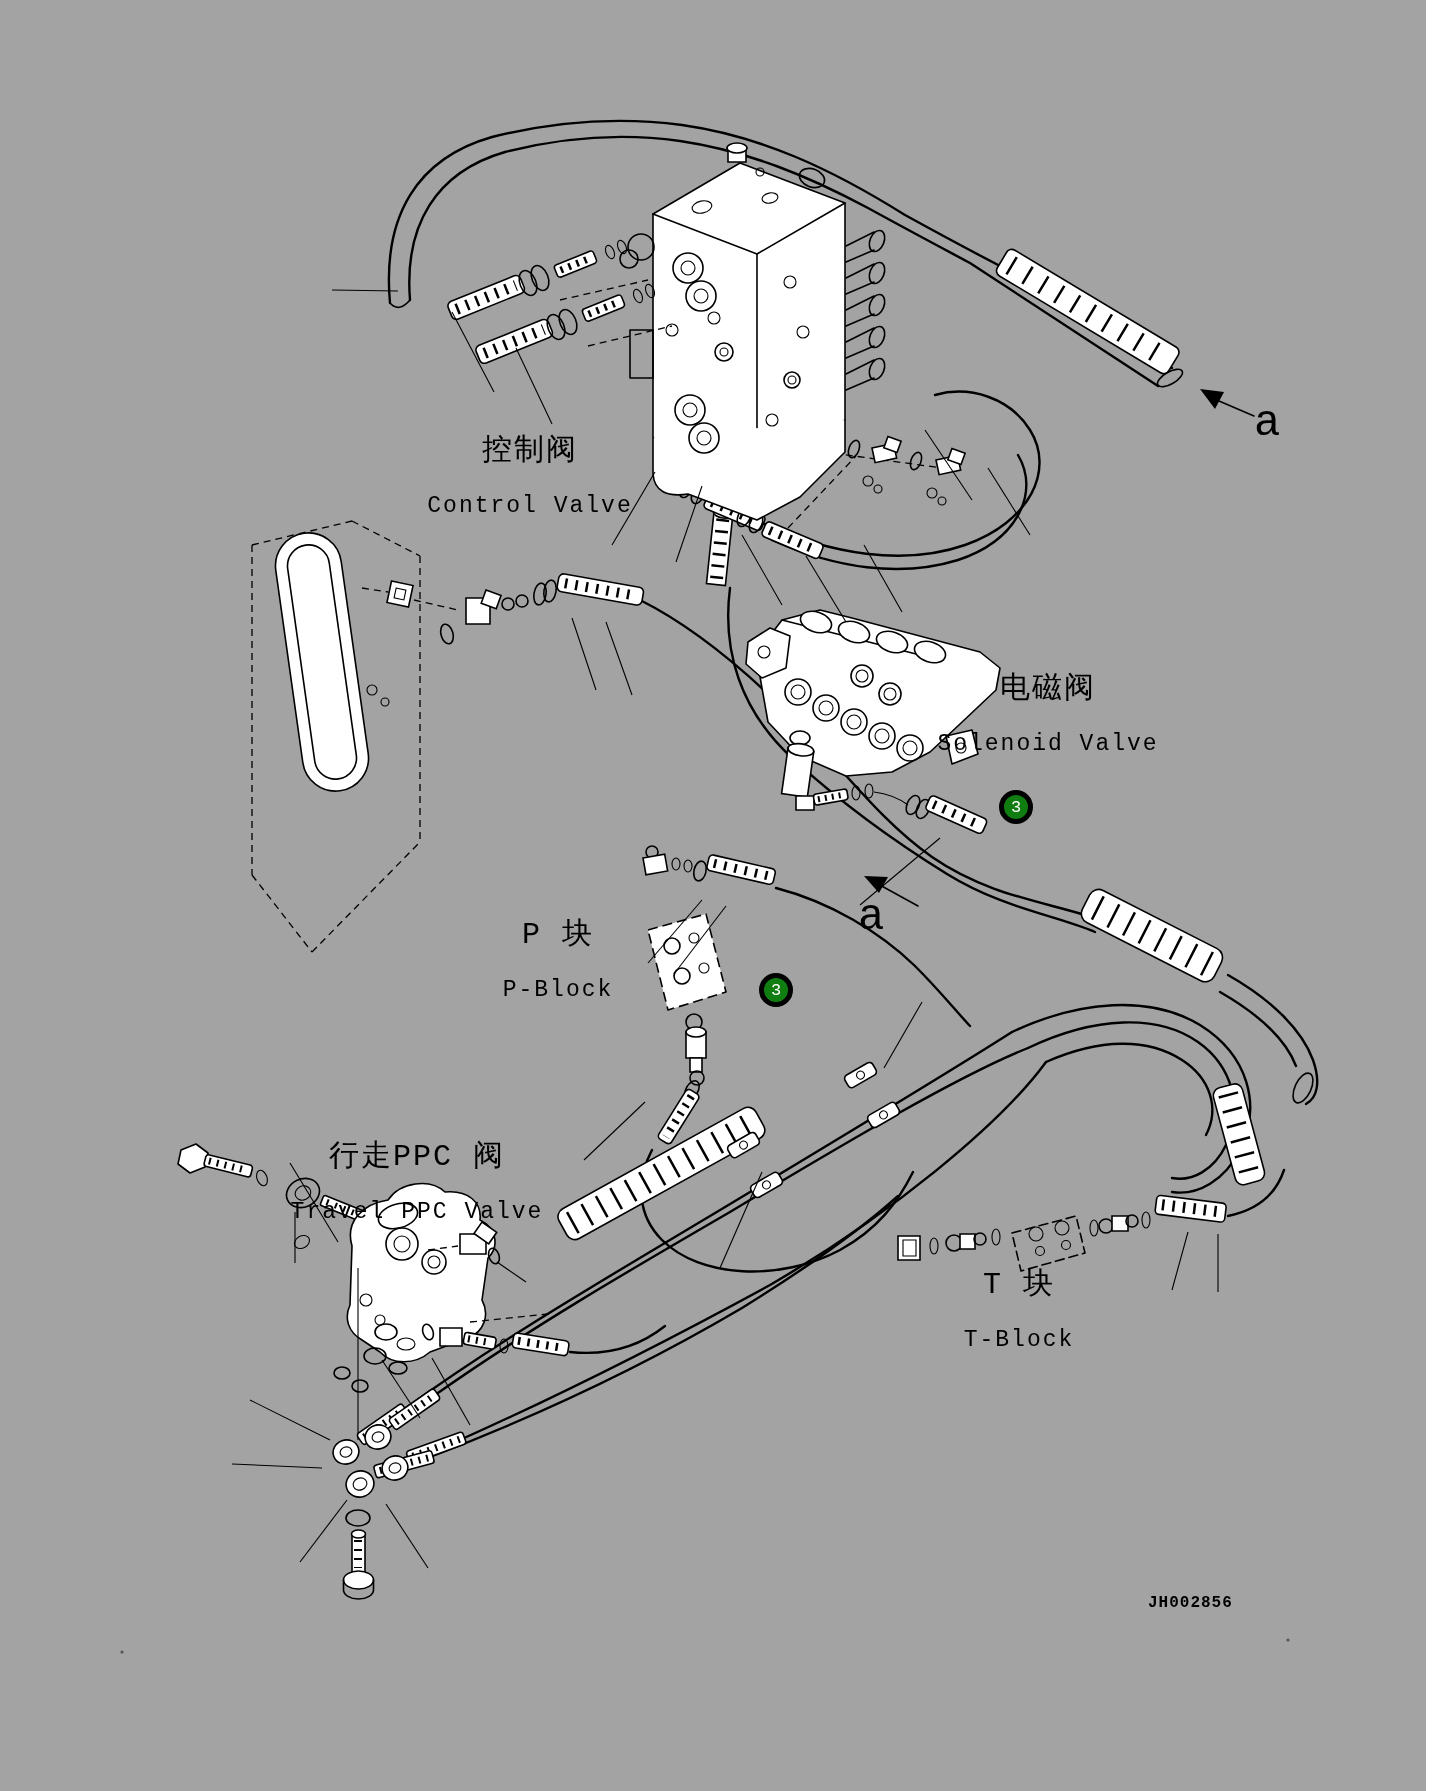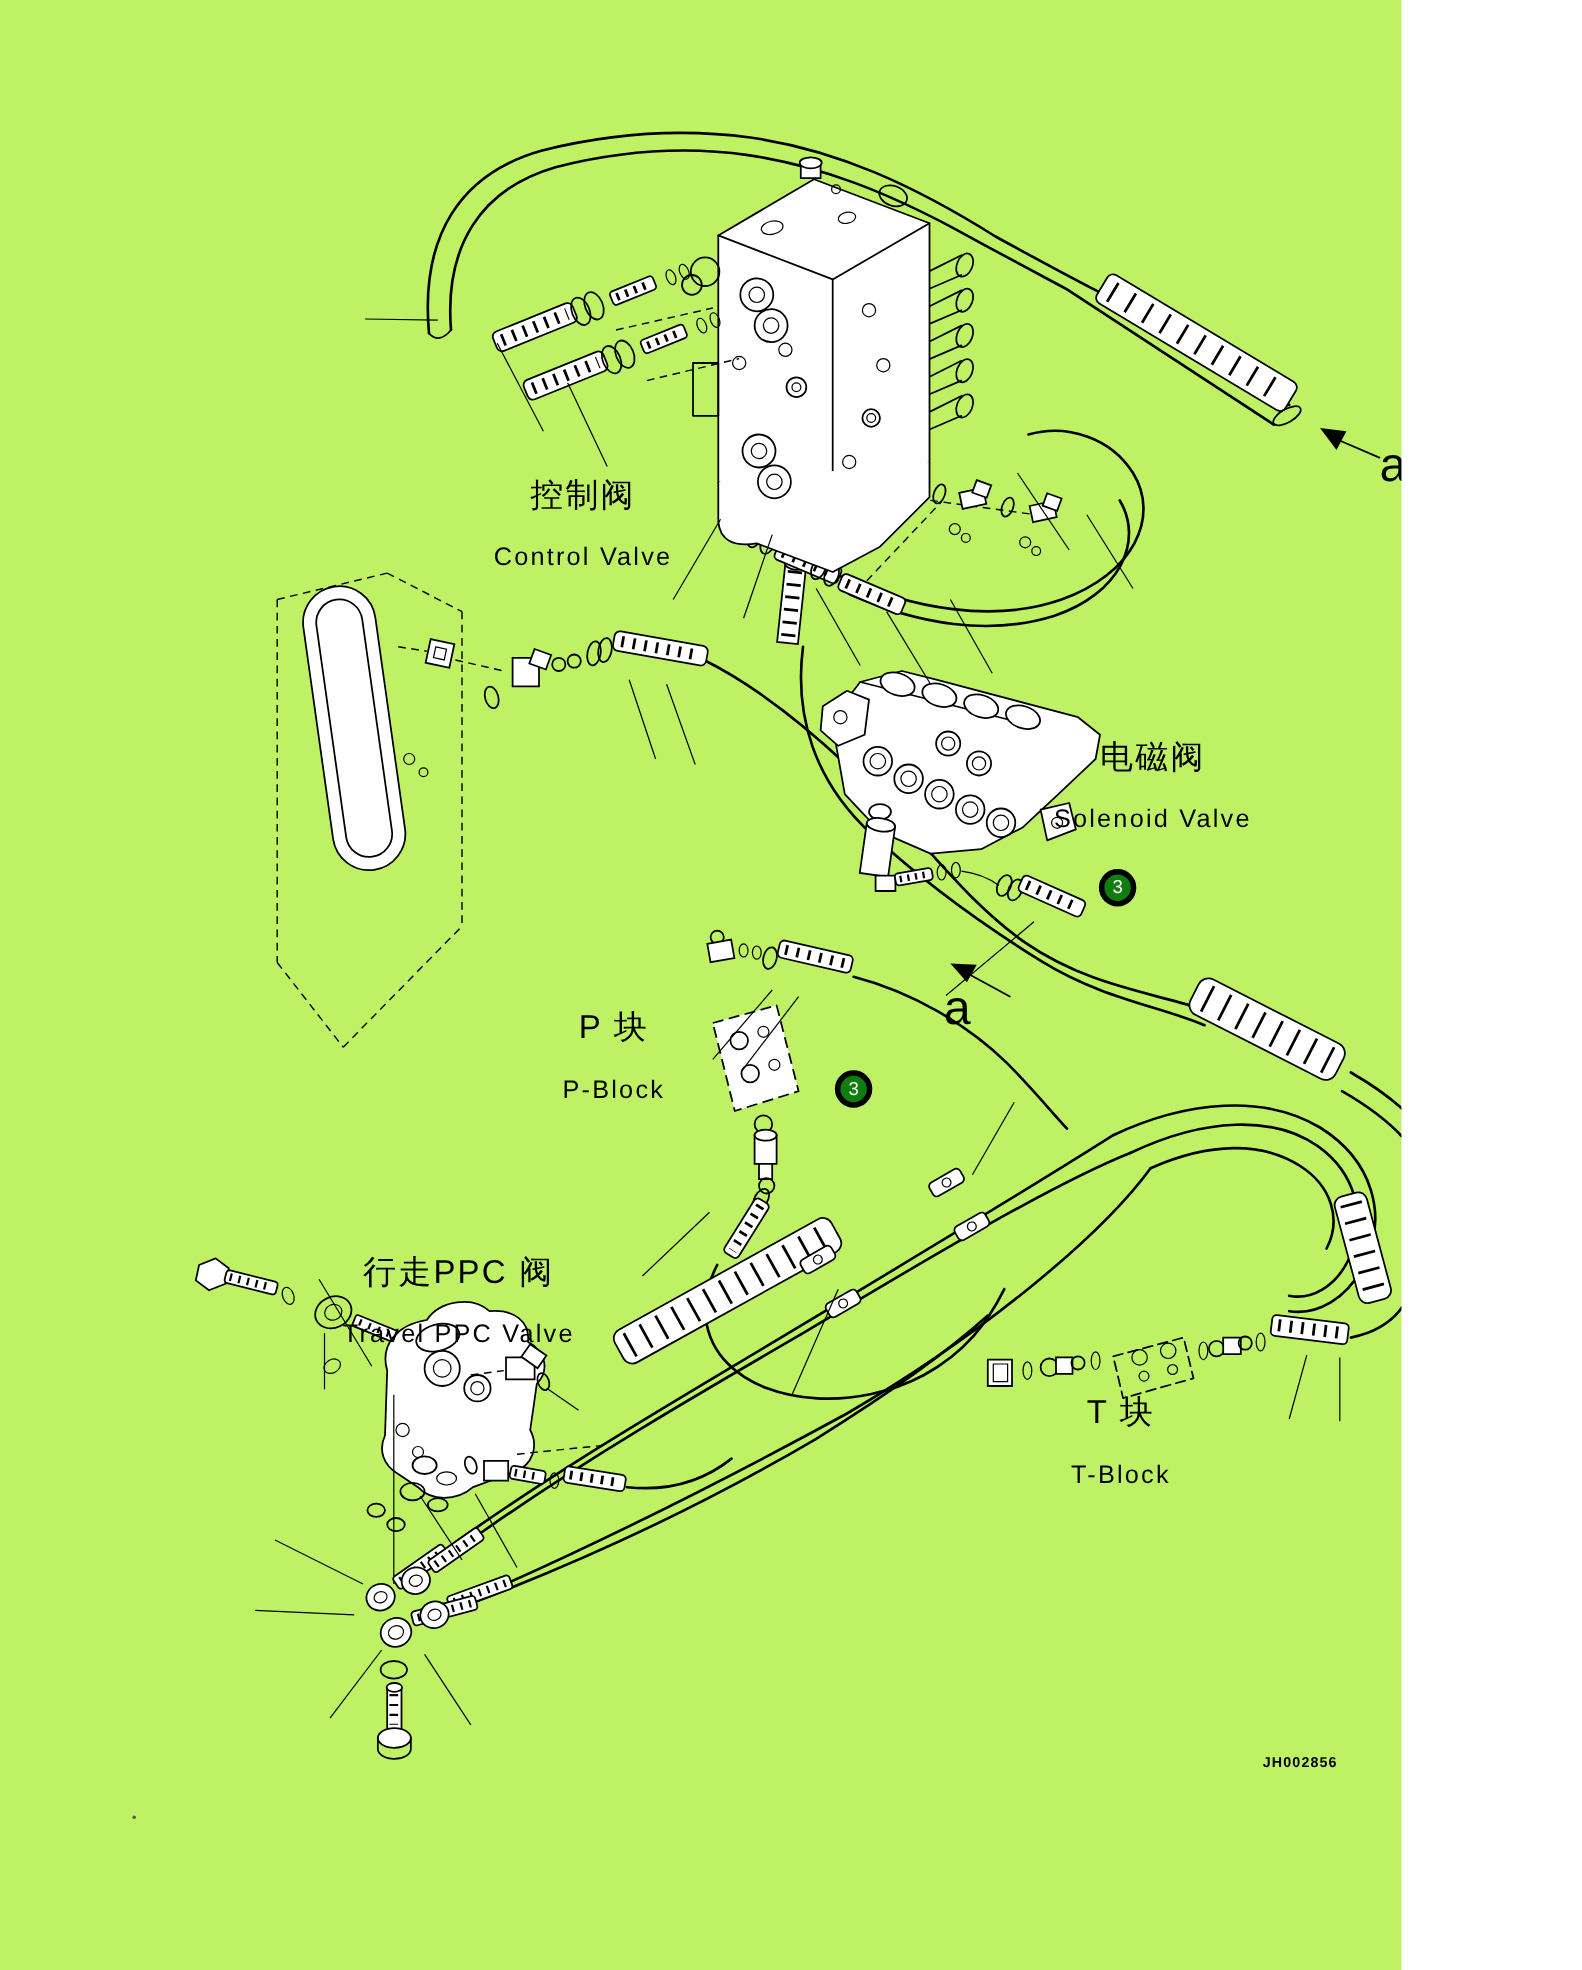--- a/index.html
+++ b/index.html
@@ -1,35 +1,35 @@
 <!DOCTYPE html>
 <html><head>
 <meta charset="utf-8">
 <style>
   html,body{margin:0;padding:0;background:#fff;}
-  .canvas{position:relative;width:1274px;height:1791px;background:#bef264;overflow:hidden;
-          font-family:Liberation Sans, sans-serif;color:#000;}
+  .canvas{position:relative;width:1426px;height:1791px;background:#a3a3a3;overflow:hidden;
+          font-family:Liberation Mono, monospace;color:#000;}
   svg{position:absolute;left:0;top:0;}
   svg *{vector-effect:non-scaling-stroke;}
   .ln{fill:none;stroke:#000;stroke-width:2.4;stroke-linecap:round;stroke-linejoin:round;}
   .ol{fill:none;stroke:#000;stroke-width:1.6;stroke-linecap:round;stroke-linejoin:round;}
   .wh{fill:#fff;stroke:#000;stroke-width:1.6;stroke-linejoin:round;}
   .thin{fill:none;stroke:#000;stroke-width:1.1;}
   .dash{fill:none;stroke:#000;stroke-width:1.3;stroke-dasharray:7 5;}
   .cap{fill:#fff;stroke:#000;stroke-width:1.6;}
   .hatch{stroke:#000;fill:none;}
   .arrowhead{fill:#000;stroke:none;}
   .lbl{position:absolute;text-align:center;line-height:1.15;}
   .lbl .zh{font-size:30px;letter-spacing:2px;}
   .lbl .en{font-size:23px;letter-spacing:2px;margin-top:24px;white-space:nowrap;}
   .callout{position:absolute;width:34px;height:34px;border-radius:50%;border:5px solid #000;
            display:flex;align-items:center;justify-content:center;
            color:#fff;font-size:17px;box-sizing:border-box;}
   .viewletter{position:absolute;font-size:44px;}
-  .drawno{position:absolute;font-size:13px;font-weight:bold;letter-spacing:1px;}
+  .drawno{position:absolute;font-size:16px;font-weight:bold;letter-spacing:1px;}
 </style>
 </head>
 <body>
 
 <div class="canvas">
 
 <svg width="1438" height="1791" viewBox="0 0 1438 1791">
 
   <g>
     <path class="ln" d="M 390,303 C 382,215 418,158 492,137 C 560,120 622,117 682,125 C 760,136 830,168 905,215 C 945,237 975,253 1002,267 L 1172,368"></path>

